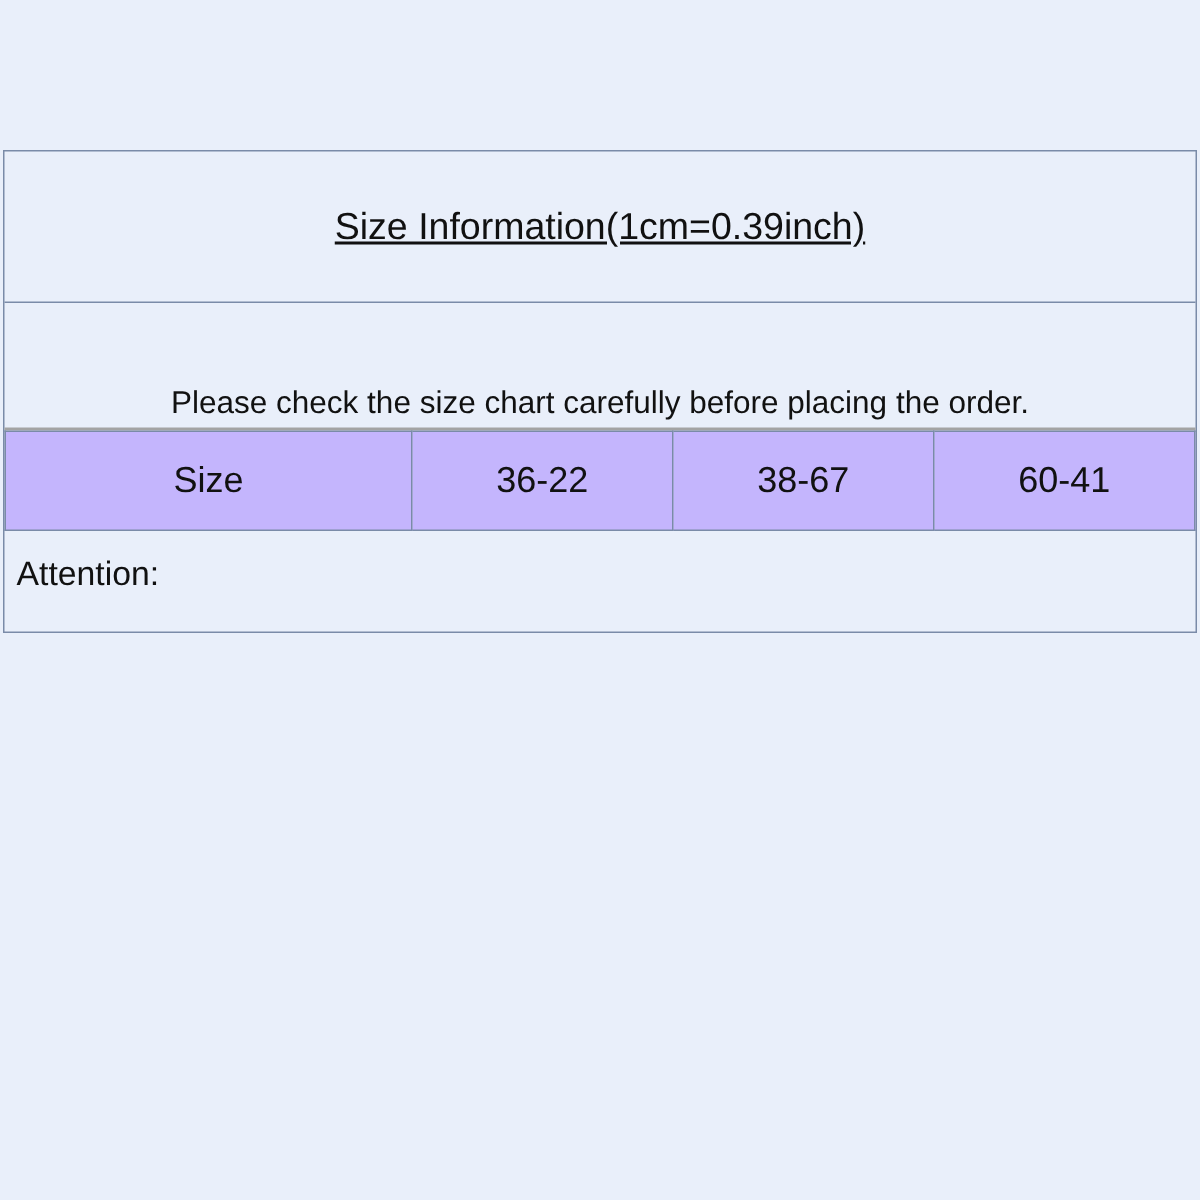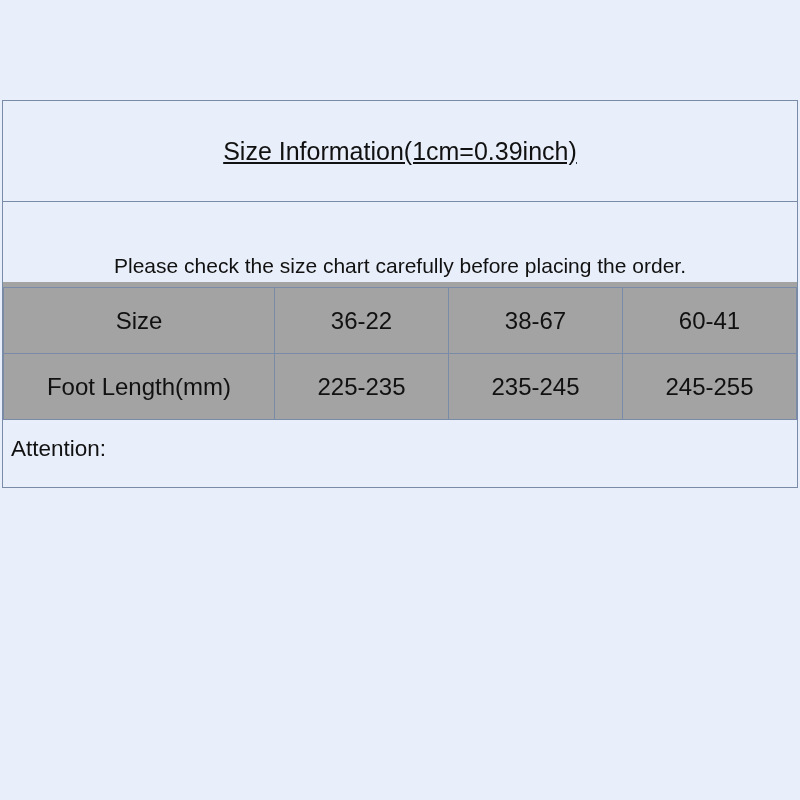--- a/index.html
+++ b/index.html
@@ -29,40 +29,40 @@
     display: flex;
     align-items: center;
     justify-content: center;
   }
   .title-text {
     font-size: 25px;
     color: #111;
     text-decoration: underline;
   }
   .notice-row {
-    border-bottom: 5px solid #a3a3a3;
+    border-bottom: 2px solid #a3a3a3;
     height: 85px;
     display: flex;
     align-items: flex-end;
     justify-content: center;
     padding-bottom: 4px;
     box-sizing: border-box;
   }
   .notice-text {
     font-size: 21px;
     color: #111;
     text-align: center;
   }
   table.size-table {
     border-collapse: collapse;
     width: 100%;
     table-layout: fixed;
   }
   table.size-table td {
-    background: #a3a3a3;
+    background: #c4b5fd;
     border: 1px solid #7a8ba8;
     text-align: center;
     font-size: 24px;
     color: #111;
     height: 65px;
     padding: 0;
   }
   table.size-table td.label-cell {
     width: 270px;
   }
@@ -90,26 +90,20 @@
   </div>
 
   <table class="size-table">
     <tbody>
         <tr>
       <td class="label-cell">Size</td>
       <td>36-22</td>
       <td>38-67</td>
       <td>60-41</td>
     </tr>
-    <tr>
-      <td class="label-cell">Foot Length(mm)</td>
-      <td>225-235</td>
-      <td>235-245</td>
-      <td>245-255</td>
-    </tr>
   </tbody>
     </table>
 
   <div class="attention">
     <div>Attention:</div>
   </div>
 
 </div>
 
 </body></html>

